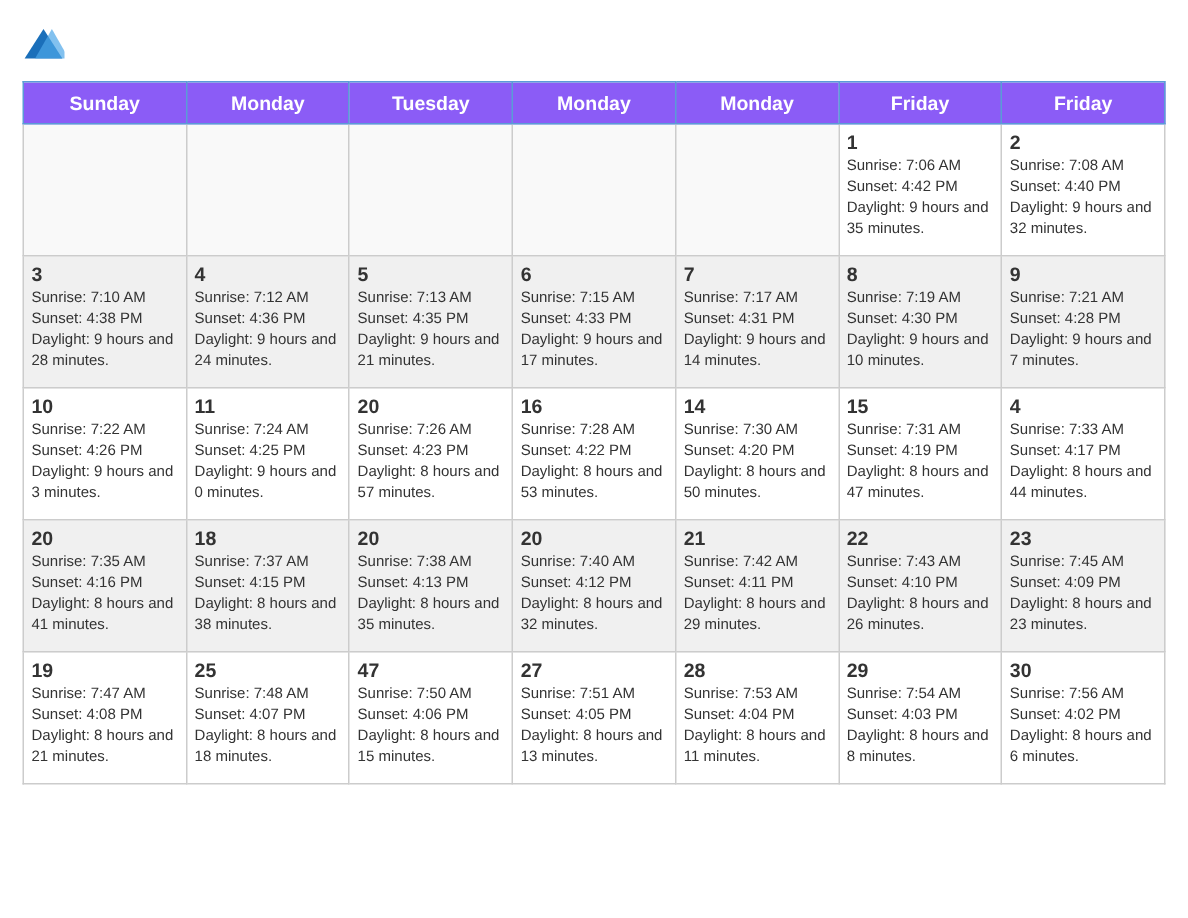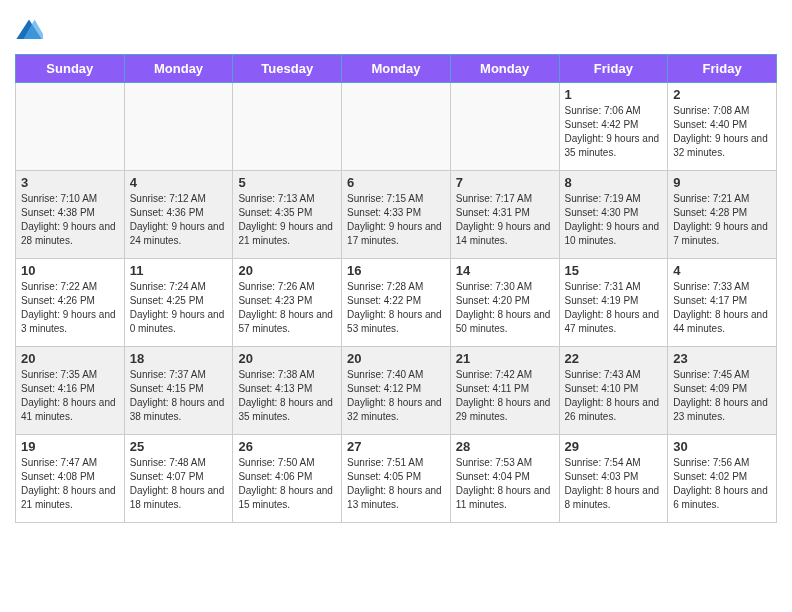--- a/index.html
+++ b/index.html
@@ -239,21 +239,21 @@
       <tr>
         <td>
           <span class="day-number">19</span>
           <div class="day-info">Sunrise: 7:47 AM<br>Sunset: 4:08 PM<br>Daylight: 8 hours and 21 minutes.</div>
         </td>
         <td>
           <span class="day-number">25</span>
           <div class="day-info">Sunrise: 7:48 AM<br>Sunset: 4:07 PM<br>Daylight: 8 hours and 18 minutes.</div>
         </td>
         <td>
-          <span class="day-number">26</span>
+          <span class="day-number">47</span>
           <div class="day-info">Sunrise: 7:50 AM<br>Sunset: 4:06 PM<br>Daylight: 8 hours and 15 minutes.</div>
         </td>
         <td>
           <span class="day-number">27</span>
           <div class="day-info">Sunrise: 7:51 AM<br>Sunset: 4:05 PM<br>Daylight: 8 hours and 13 minutes.</div>
         </td>
         <td>
           <span class="day-number">28</span>
           <div class="day-info">Sunrise: 7:53 AM<br>Sunset: 4:04 PM<br>Daylight: 8 hours and 11 minutes.</div>
         </td>

